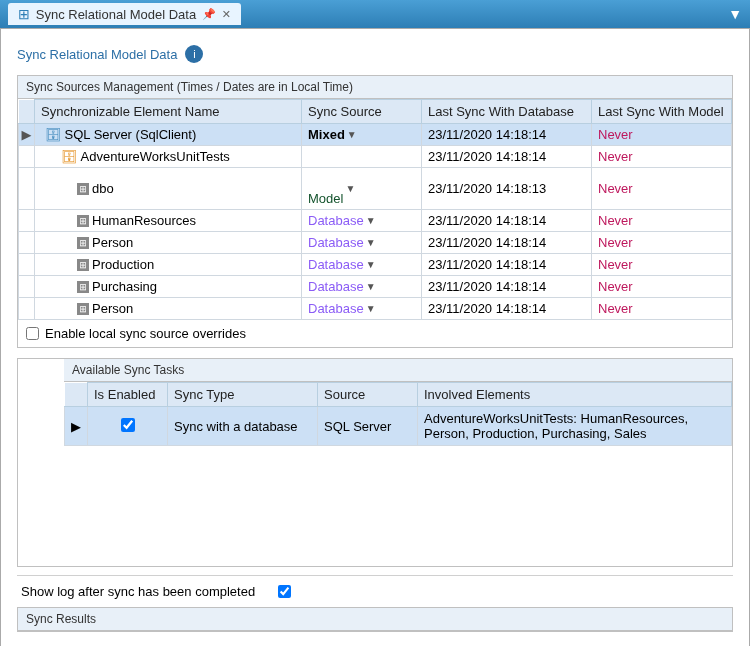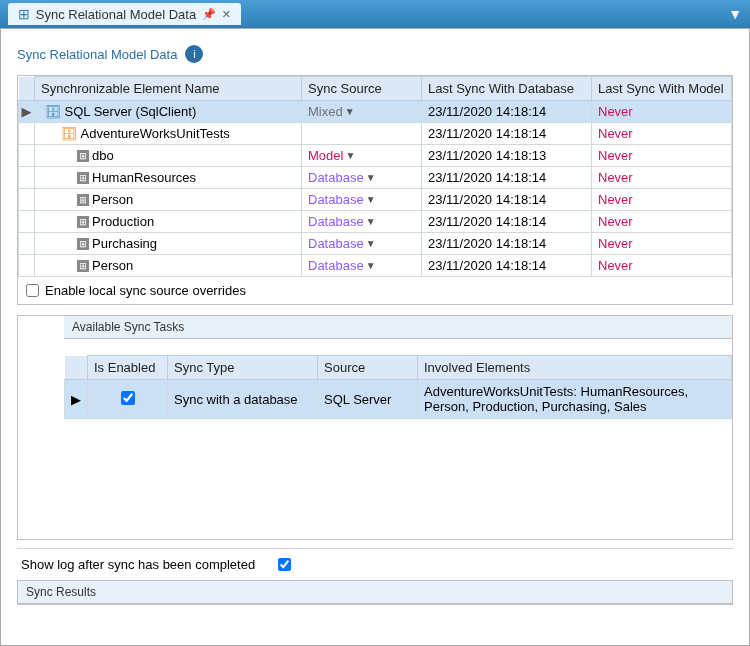--- a/index.html
+++ b/index.html
@@ -75,33 +75,32 @@
       font-weight: normal;
       color: #222;
     }
     table.sync-table td {
       border: 1px solid #d0d8e0;
       padding: 3px 6px;
       vertical-align: middle;
     }
     table.sync-table tr.selected td { background: #cce0f5; }
     .sync-source-cell { display: flex; align-items: center; gap: 2px; }
-    .sync-source-mixed { color: #737373; font-weight: 400; }
-    .sync-source-model { color: #be185d; }
+    .sync-source-mixed { color: #000000; font-weight: 700; }
+    .sync-source-model { color: #14532d; margin-top: 20px; }
     .sync-source-database { color: #8b5cf6; }
     .dropdown-arrow { color: #555; font-size: 10px; cursor: pointer; }
     .never-text { color: #be185d; }
     .checkbox-label { display: flex; align-items: center; gap: 6px; padding: 4px 4px; font-size: 12px; }
     .checkbox-label input[type=checkbox] { cursor: pointer; }
     .tasks-section { margin-bottom: 8px; padding-left: 46px; }
     table.tasks-table {
       width: 100%;
       border-collapse: collapse;
       font-size: 12px;
-      margin-top: 16px;
     }
     table.tasks-table th {
       background: #dce8f5;
       border: 1px solid #b8cfe0;
       padding: 4px 6px;
       text-align: left;
       font-weight: normal;
       color: #222;
     }
     table.tasks-table td {
@@ -148,20 +147,21 @@
   <span class="scrollbar-arrow">▼</span>
 </div>
 
 <div class="main-content">
   <div class="page-title">
     <span>Sync Relational Model Data</span>
     <div class="info-icon">i</div>
   </div>
 
   <div class="section">
+    <div class="section-header">Sync Sources Management  (Times / Dates are in Local Time)</div>
     <div class="section-content" style="padding: 0;">
       <table class="sync-table">
         <thead>
           <tr>
             <th style="width:16px; border-left:none; border-top:none;"></th>
             <th>Synchronizable Element Name</th>
             <th style="width:120px;">Sync Source</th>
             <th style="width:170px;">Last Sync With Database</th>
             <th style="width:140px;">Last Sync With Model</th>
           </tr>

